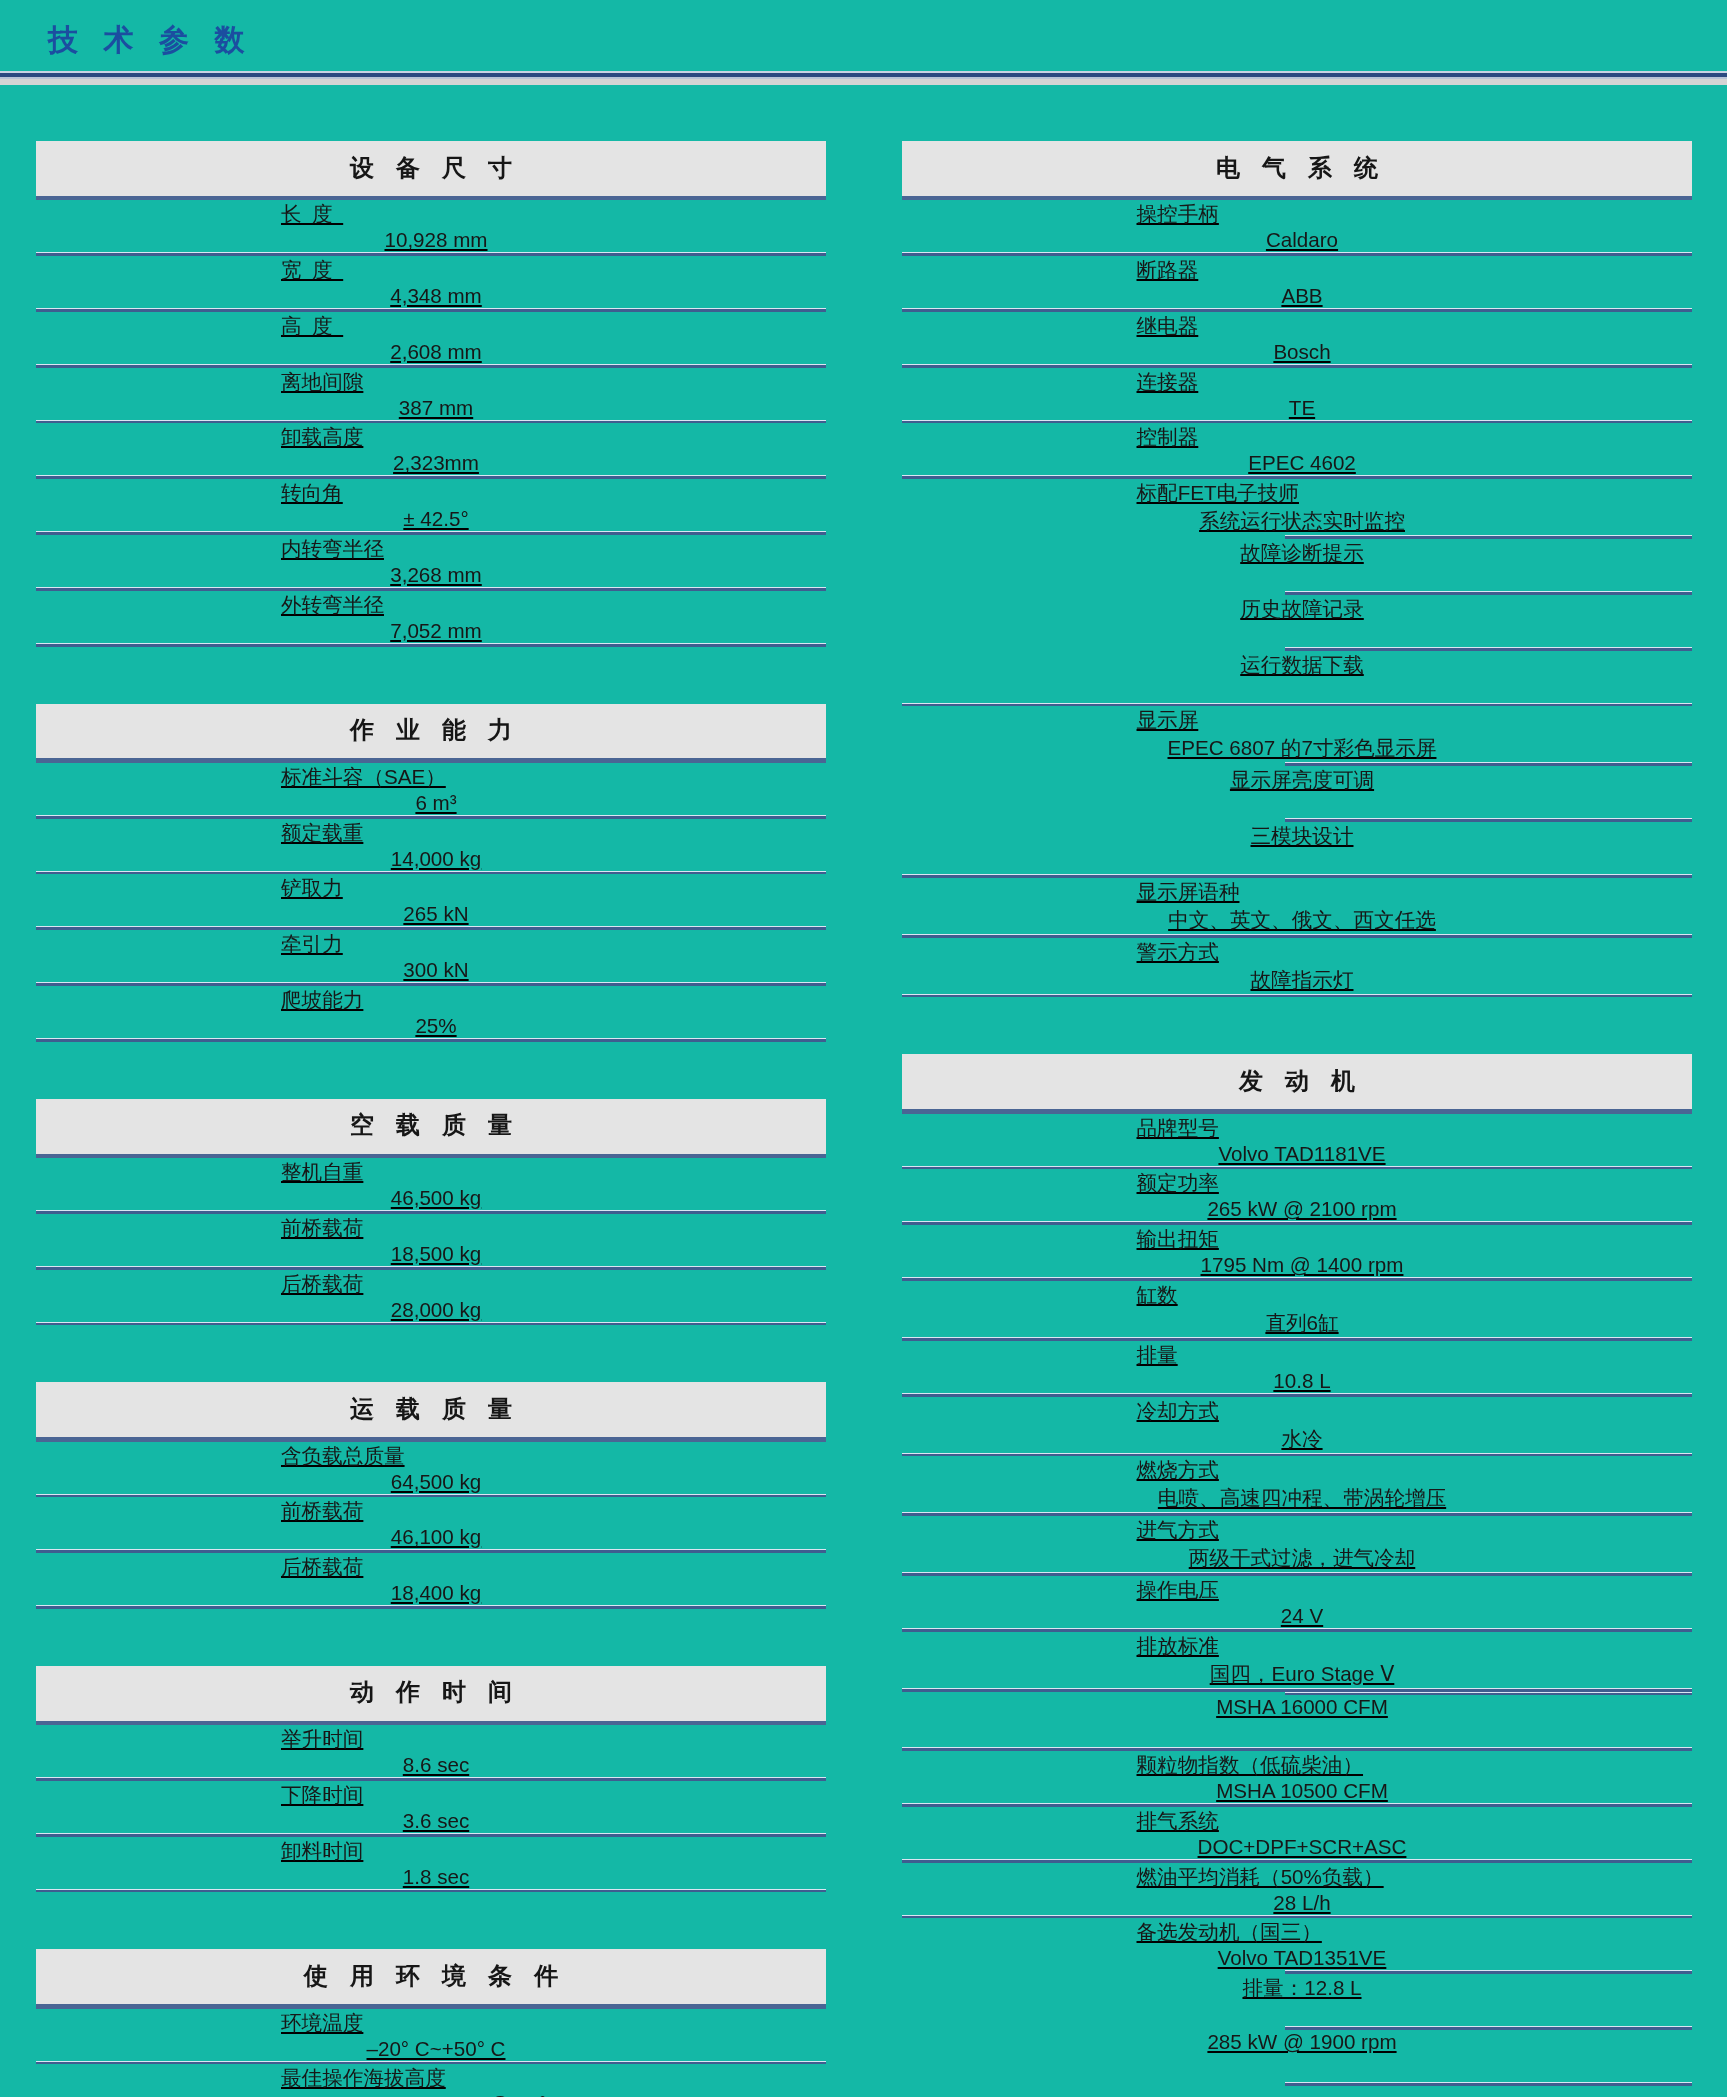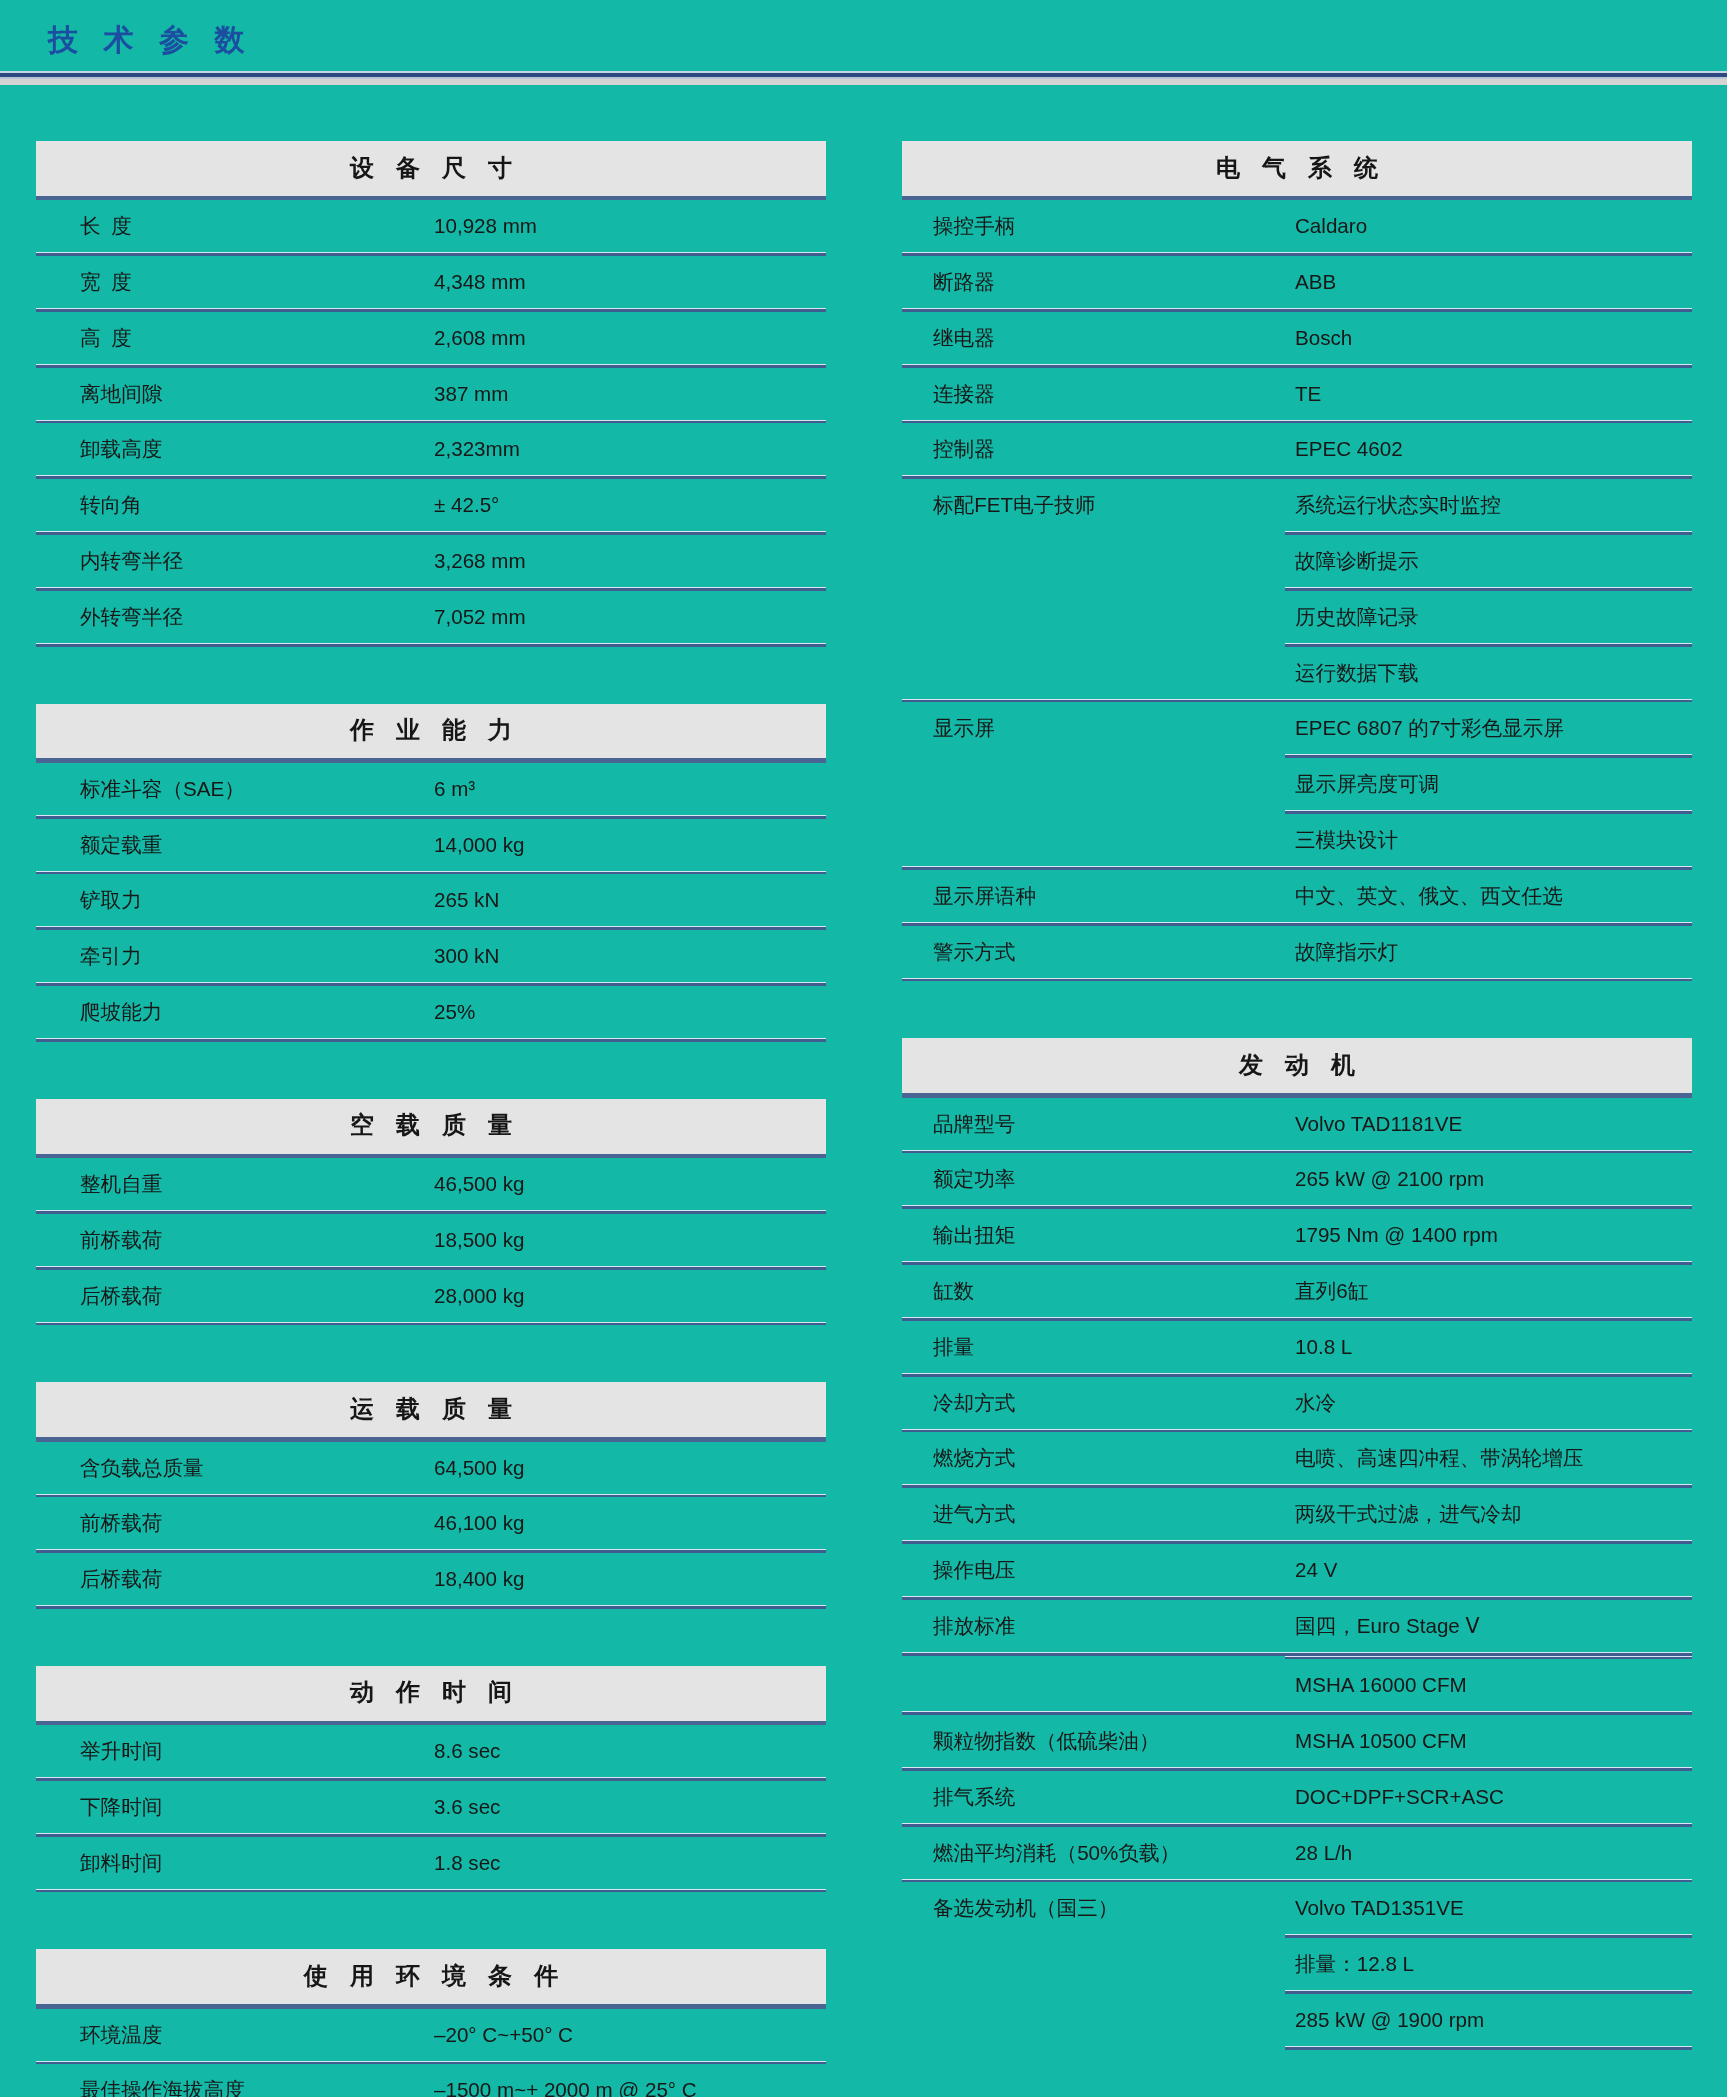--- a/index.html
+++ b/index.html
@@ -45,21 +45,21 @@
 
   
   .col {
     position: absolute;
     top: 0;
   }
   .col-left  { left: 36px;  width: 790px; }
   .col-right { left: 902px; width: 790px; }
 
   
-  .section { width: 100%; }
+  .section { width: 100%; text-decoration: underline; }
 
   .section-header {
     background: #e4e4e4;
     text-align: center;
     padding: 10.5px 0 12.4px 0;
   }
   .section-header .section-title {
     font-size: 24px;
     font-weight: bold;
     color: #161616;
@@ -68,20 +68,21 @@
     display: inline-block;
   }
   .header-rule { height: 4.3px; background: #4a6594; }
 
   
   .row {
     display: flex;
     align-items: center;
     min-height: 52px;
     position: relative;
+    flex-direction: column;
   }
   .rule {
     height: 3.8px;
     background: #3f5d8f;
     border-top: 1.4px solid #dbe6f3;
   }
   .rule.indent-right { margin-left: 383px; }
 
   .cell-label {
     font-size: 20.6px;

